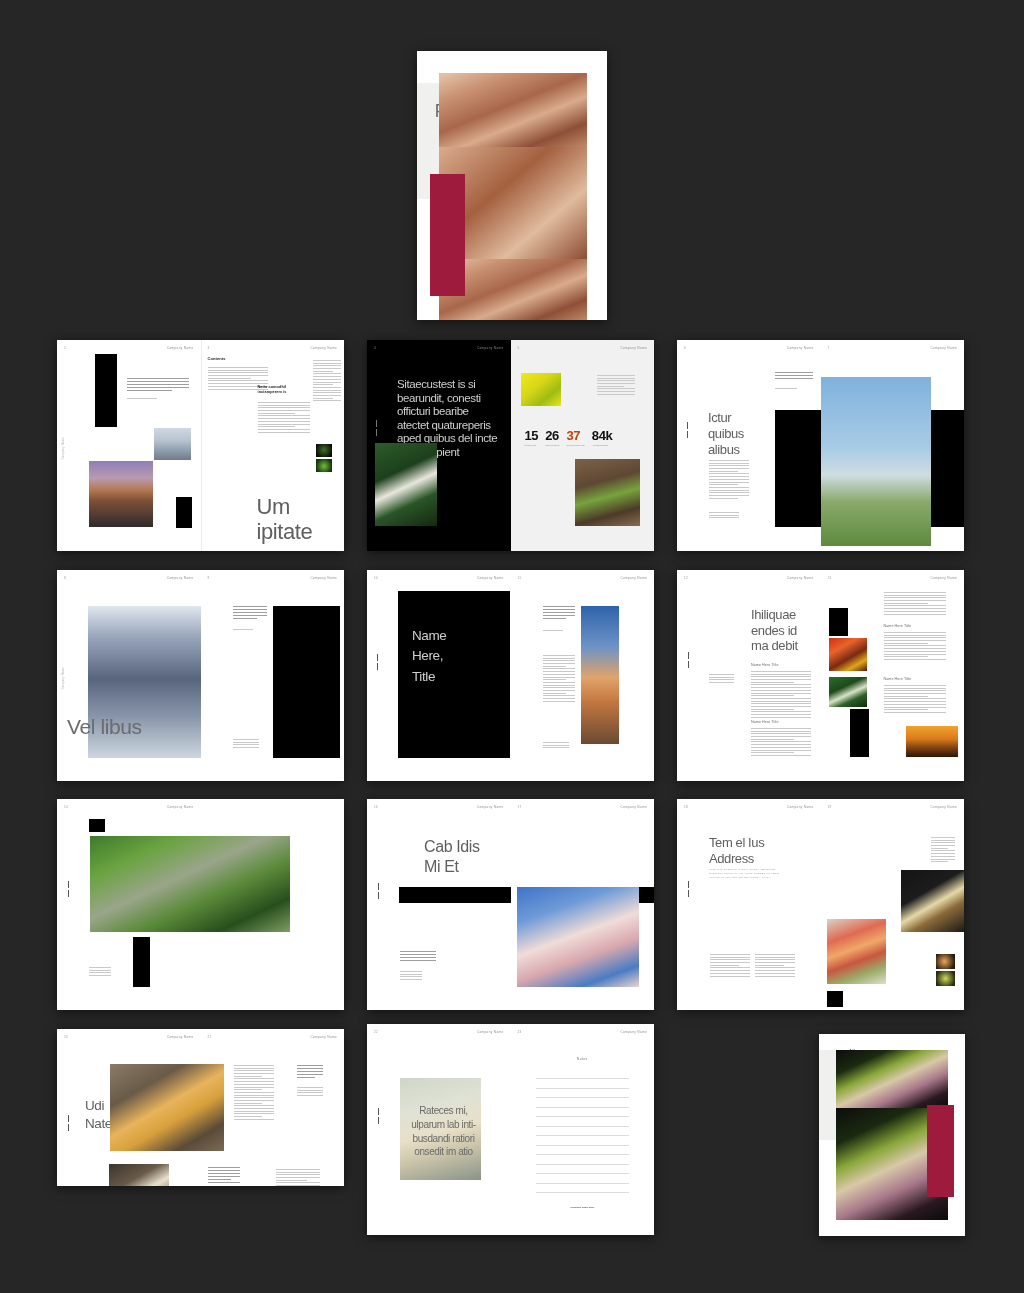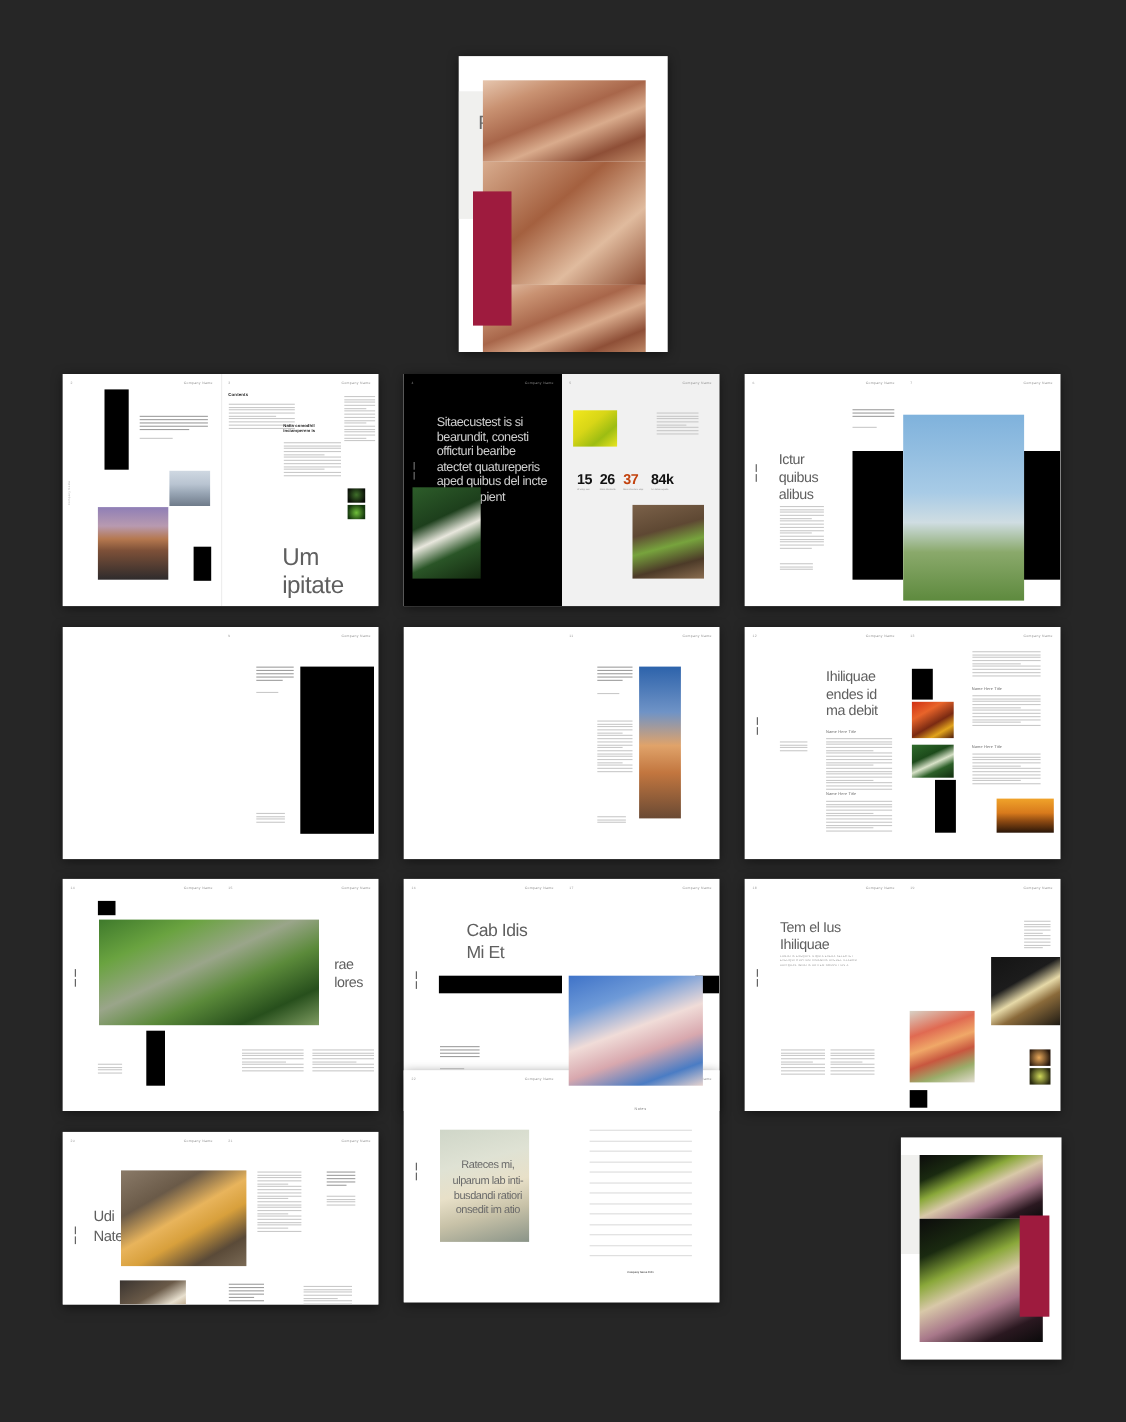--- a/index.html
+++ b/index.html
@@ -319,20 +319,29 @@
       <div class="hdr">
         <span class="folio">7</span>
         <span class="co">Company Name</span>
       </div>
       <div class="blk" style="right:0;top:70px;width:36px;height:117px"></div>
       <div class="img ph-turbine" style="left:0;top:37px;width:110px;height:169px"></div>
     </div>
   </div>
 
   <div class="spread" style="left:57px;top:570px;width:287px;height:211px">
+    <div class="pg left">
+      <div class="hdr">
+        <span class="folio">8</span>
+        <span class="co">Company Name</span>
+      </div>
+      <div class="vtxt">Company Name</div>
+      <div class="img ph-glacier" style="left:31px;top:36px;width:113px;height:152px"></div>
+      <div class="display" style="left:10px;top:145px;font-size:21px;color:#6b6b6b">Vel libus</div>
+    </div>
     <div class="pg right">
       <div class="hdr">
         <span class="folio">9</span>
         <span class="co">Company Name</span>
       </div>
       <div class="copy bold" style="left:32px;top:36px;width:34px">
           <i></i>
           <i></i>
           <i></i>
           <i></i>
@@ -345,20 +354,34 @@
       <div class="copy" style="left:32px;top:169px;width:26px">
           <i></i>
           <i></i>
           <i></i>
           <i></i>
         </div>
     </div>
   </div>
 
   <div class="spread" style="left:367px;top:570px;width:287px;height:211px">
+    <div class="pg left">
+      <div class="hdr">
+        <span class="folio">10</span>
+        <span class="co">Company Name</span>
+      </div>
+      <div class="rule-marks" style="left:10px;top:84px">
+          <i></i>
+          <i></i>
+        </div>
+      <div class="blk" style="left:31px;top:21px;width:112px;height:167px"></div>
+      <div class="display light" style="left:45px;top:56px;font-size:13.5px;line-height:1.5">Name
+Here,
+Title</div>
+    </div>
     <div class="pg right">
       <div class="hdr">
         <span class="folio">11</span>
         <span class="co">Company Name</span>
       </div>
       <div class="copy bold" style="left:32px;top:36px;width:32px">
           <i></i>
           <i></i>
           <i></i>
           <i></i>
@@ -515,48 +538,20 @@
         </div>
       <div class="blk" style="left:32px;top:20px;width:16px;height:13px"></div>
       <div class="blk" style="left:76px;top:138px;width:17px;height:50px"></div>
       <div class="copy" style="left:32px;top:168px;width:22px">
           <i></i>
           <i></i>
           <i></i>
           <i></i>
         </div>
     </div>
-    <div class="pg right">
-      <div class="hdr">
-        <span class="folio">15</span>
-        <span class="co">Company Name</span>
-      </div>
-      <div class="display" style="right:14px;top:70px;font-size:13px;line-height:1.25;text-align:left">rae
-lores</div>
-      <div class="copy" style="left:19px;top:155px;width:56px">
-          <i></i>
-          <i></i>
-          <i></i>
-          <i></i>
-          <i></i>
-          <i></i>
-          <i></i>
-          <i></i>
-        </div>
-      <div class="copy" style="left:83px;top:155px;width:56px">
-          <i></i>
-          <i></i>
-          <i></i>
-          <i></i>
-          <i></i>
-          <i></i>
-          <i></i>
-          <i></i>
-        </div>
-    </div>
     <div class="img ph-buddha" style="left:33px;top:37px;width:200px;height:96px;z-index:5"></div>
   </div>
 
   <div class="spread" style="left:367px;top:799px;width:287px;height:211px">
     <div class="pg left">
       <div class="hdr">
         <span class="folio">16</span>
         <span class="co">Company Name</span>
       </div>
       <div class="rule-marks" style="left:11px;top:84px">
@@ -593,21 +588,21 @@
     <div class="pg left">
       <div class="hdr">
         <span class="folio">18</span>
         <span class="co">Company Name</span>
       </div>
       <div class="rule-marks" style="left:11px;top:82px">
           <i></i>
           <i></i>
         </div>
       <div class="display" style="left:32px;top:36px;font-size:13px;line-height:1.22">Tem el Ius
-Ihiliquae</div>
+Address</div>
       <div style="position:absolute;left:32px;top:69px;width:80px;font-size:2.5px;color:#9a9a9a;letter-spacing:.3px;line-height:1.65">FUGIATIS EXEQUIS ILIQUIA EXERA SELECTET EVELIQUI CUPITAM XIMAGNIS UPEREL ILLABOR AUPIQUAS IGNATIS UDITEM NOMPA TIAS A</div>
       <div class="copy" style="left:33px;top:155px;width:40px">
           <i></i>
           <i></i>
           <i></i>
           <i></i>
           <i></i>
           <i></i>
           <i></i>
           <i></i>
@@ -725,21 +720,21 @@
           <i></i>
           <i></i>
           <i></i>
           <i></i>
           <i></i>
         </div>
     </div>
     <div class="img ph-tart" style="left:53px;top:35px;width:114px;height:87px;z-index:5"></div>
   </div>
 
-  <div class="spread" style="left:367px;top:973px;width:287px;height:211px">
+  <div class="spread" style="left:367px;top:1024px;width:287px;height:211px">
     <div class="pg left">
       <div class="hdr">
         <span class="folio">22</span>
         <span class="co">Company Name</span>
       </div>
       <div class="rule-marks" style="left:11px;top:84px">
           <i></i>
           <i></i>
         </div>
       <div class="img ph-dough" style="left:33px;top:54px;width:81px;height:102px"></div>

